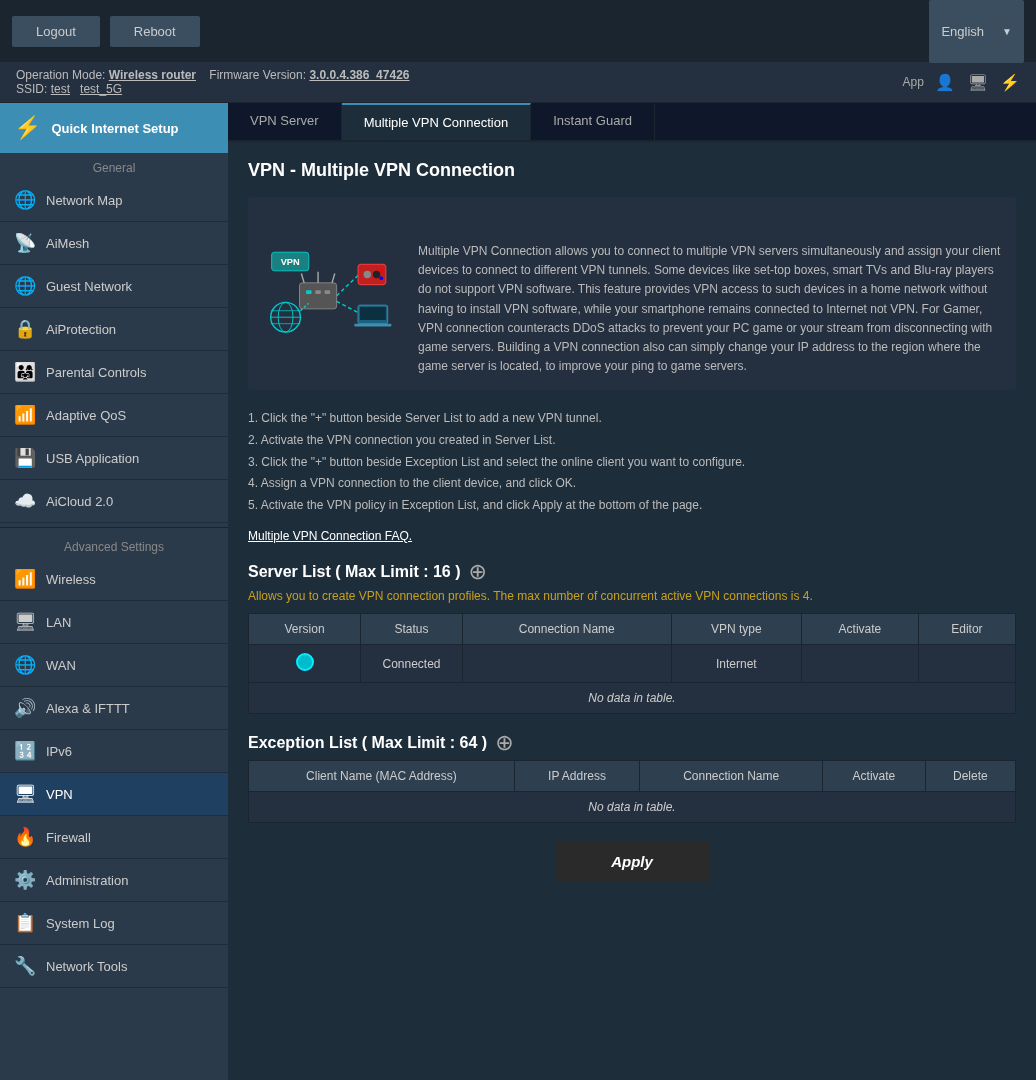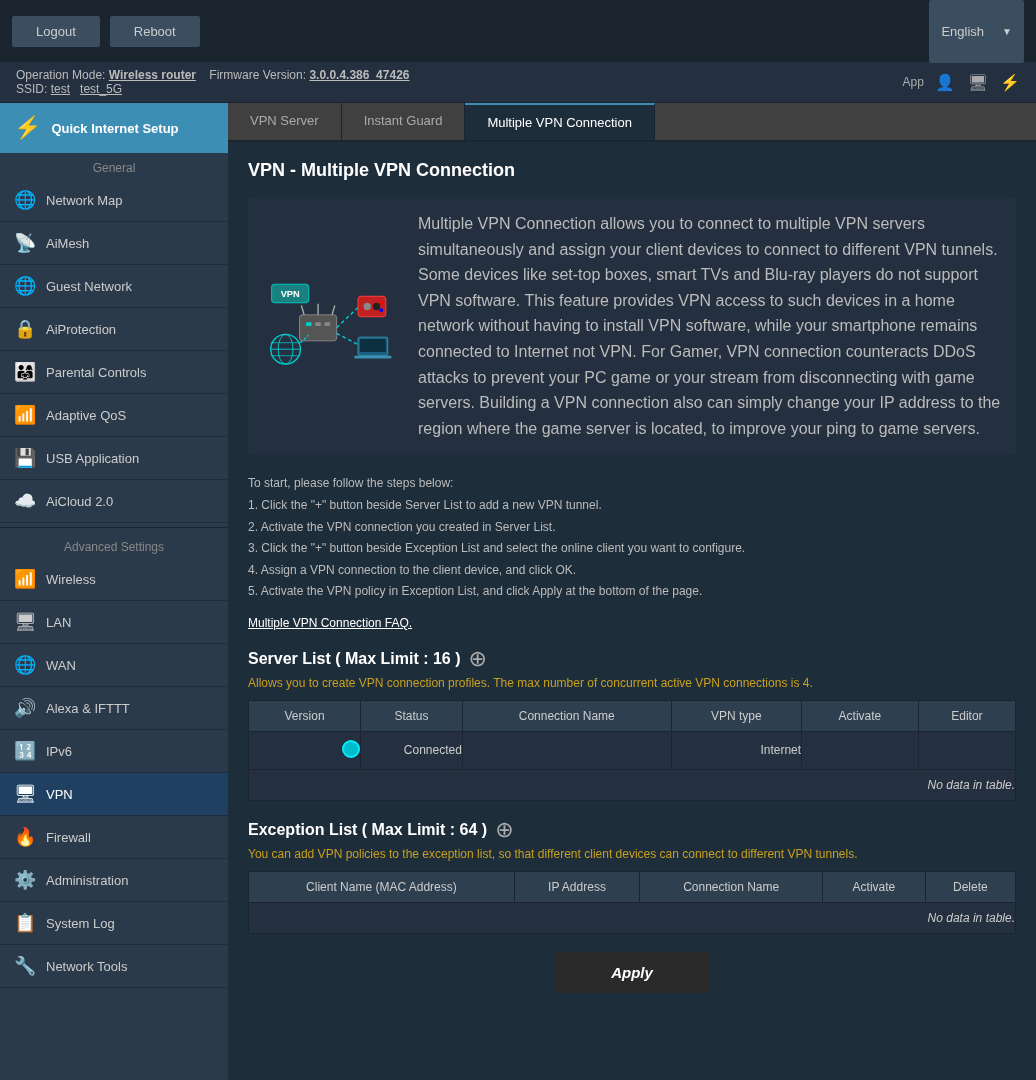--- a/index.html
+++ b/index.html
@@ -130,21 +130,21 @@
     
     .content {
       flex: 1;
       background: #1e2d3a;
       padding: 0;
     }
 
     
     .tabs {
       display: flex;
-      background: #404040;
+      background: #0f172a;
       border-bottom: 2px solid #1a2530;
     }
     .tab {
       padding: 10px 22px;
       cursor: pointer;
       color: #aaa;
       font-size: 13px;
       border-right: 1px solid #1a2530;
     }
     .tab.active {
@@ -179,22 +179,23 @@
       display: flex;
       align-items: center;
       justify-content: center;
     }
     .vpn-diagram {
       width: 130px;
       height: 100px;
     }
     .desc-text {
       color: #bbb;
-      font-size: 16px;
+      font-size: 12px;
       line-height: 1.6;
+      margin-top: 31px;
     }
 
     .steps-text {
       color: #bbb;
       font-size: 12px;
       line-height: 1.8;
       margin-bottom: 12px;
     }
     .faq-link {
       color: #fff;
@@ -246,21 +247,21 @@
       font-weight: normal;
       border: 1px solid #1a2530;
       text-align: center;
     }
     .data-table td {
       background: #243040;
       color: #ccc;
       padding: 8px 0;
       font-size: 12px;
       border: 1px solid #1a2530;
-      text-align: right;
+      text-align: center;
     }
     .td-no-data {
       color: #c8a020;
       text-align: center;
       font-style: italic;
     }
     .connected-dot {
       width: 18px;
       height: 18px;
       border-radius: 50%;
@@ -407,25 +408,25 @@
       <span>Network Tools</span>
     </div>
   </div>
 
   <div class="content">
 
     <div class="tabs">
       <div class="tab">
         <span>VPN Server</span>
       </div>
+      <div class="tab active">
+        <span>Multiple VPN Connection</span>
+      </div>
       <div class="tab">
         <span>Instant Guard</span>
-      </div>
-      <div class="tab active">
-        <span>Multiple VPN Connection</span>
       </div>
     </div>
 
     <div class="content-body">
       <div class="page-title">VPN - Multiple VPN Connection</div>
 
       
       <div class="desc-box">
         <div class="desc-icon-area">
 
@@ -463,21 +464,20 @@
 
             <line x1="36" y1="68" x2="45" y2="60" stroke="#00cccc" stroke-width="1.5" stroke-dasharray="3,2"></line>
           </svg>
         </div>
         <div class="desc-text">Multiple VPN Connection allows you to connect to multiple VPN servers simultaneously and assign your client devices to connect to different VPN tunnels. Some devices like set-top boxes, smart TVs and Blu-ray players do not support VPN software. This feature provides VPN access to such devices in a home network without having to install VPN software, while your smartphone remains connected to Internet not VPN.
 For Gamer, VPN connection counteracts DDoS attacks to prevent your PC game or your stream from disconnecting with game servers. Building a VPN connection also can simply change your IP address to the region where the game server is located, to improve your ping to game servers.</div>
       </div>
 
       
       <div class="steps-text">
-        <div>To start, please follow the steps below:</div>
         <div>1. Click the "+" button beside Server List to add a new VPN tunnel.</div>
         <div>2. Activate the VPN connection you created in Server List.</div>
         <div>3. Click the "+" button beside Exception List and select the online client you want to configure.</div>
         <div>4. Assign a VPN connection to the client device, and click OK.</div>
         <div>5. Activate the VPN policy in Exception List, and click Apply at the bottom of the page.</div>
       </div>
 
       <a class="faq-link">Multiple VPN Connection FAQ.</a>
 
       
@@ -513,21 +513,20 @@
             <td colspan="6" class="td-no-data">No data in table.</td>
           </tr>
         </tbody>
       </table>
 
       
       <div class="section-header">
         <span class="section-title">Exception List ( Max Limit : 64 )</span>
         <button class="add-btn">⊕</button>
       </div>
-      <div class="section-note">You can add VPN policies to the exception list, so that different client devices can connect to different VPN tunnels.</div>
 
       <table class="data-table">
         <thead>
           <tr>
             <th>Client Name (MAC Address)</th>
             <th>IP Address</th>
             <th>Connection Name</th>
             <th>Activate</th>
             <th>Delete</th>
           </tr>

